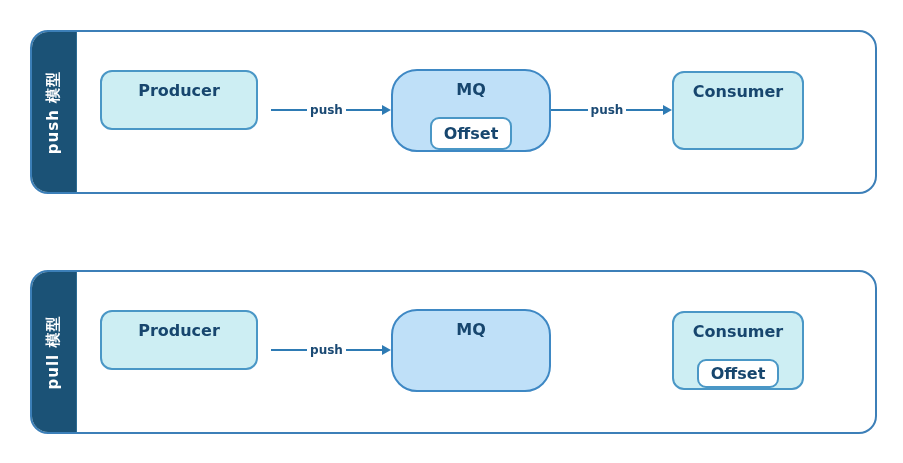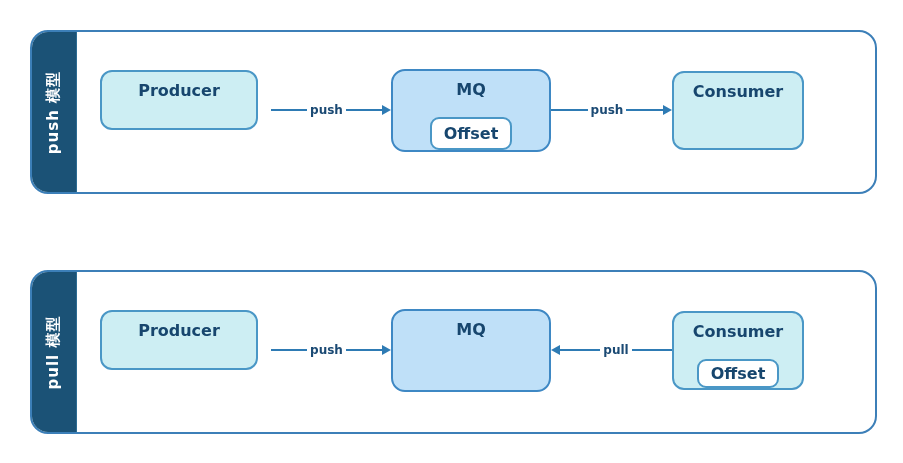--- a/index.html
+++ b/index.html
@@ -50,21 +50,21 @@
     flex-direction: column;
     align-items: center;
     padding-top: 9px;
     background: #cdeef3;
     border: 2px solid #4a97c6;
     border-radius: 12px;
   }
   .node.mq {
     background: #bfe0f8;
     border-color: #3e88c4;
-    border-radius: 14px;
+    border-radius: 26px;
   }
   .node-label {
     font-weight: bold;
     font-size: 16px;
     color: #17466e;
     line-height: 1.2;
   }
   .offset-box {
     margin-top: 18px;
     width: 82px;
@@ -161,26 +161,20 @@
       <span class="line"></span>
       <span class="arrow-label">push</span>
       <span class="line"></span>
       <span class="head head-right"></span>
     </div>
 
     <div class="node mq pos-mq">
       <span class="node-label">MQ</span>
     </div>
 
-    <div class="arrow arrow-2">
-      <span class="head head-left"></span>
-      <span class="line"></span>
-      <span class="arrow-label">pull</span>
-      <span class="line"></span>
-    </div>
 
     <div class="node pos-consumer">
       <span class="node-label">Consumer</span>
       <div class="offset-box">
         <span class="offset-label">Offset</span>
       </div>
     </div>
   </section>
 
 </div>

